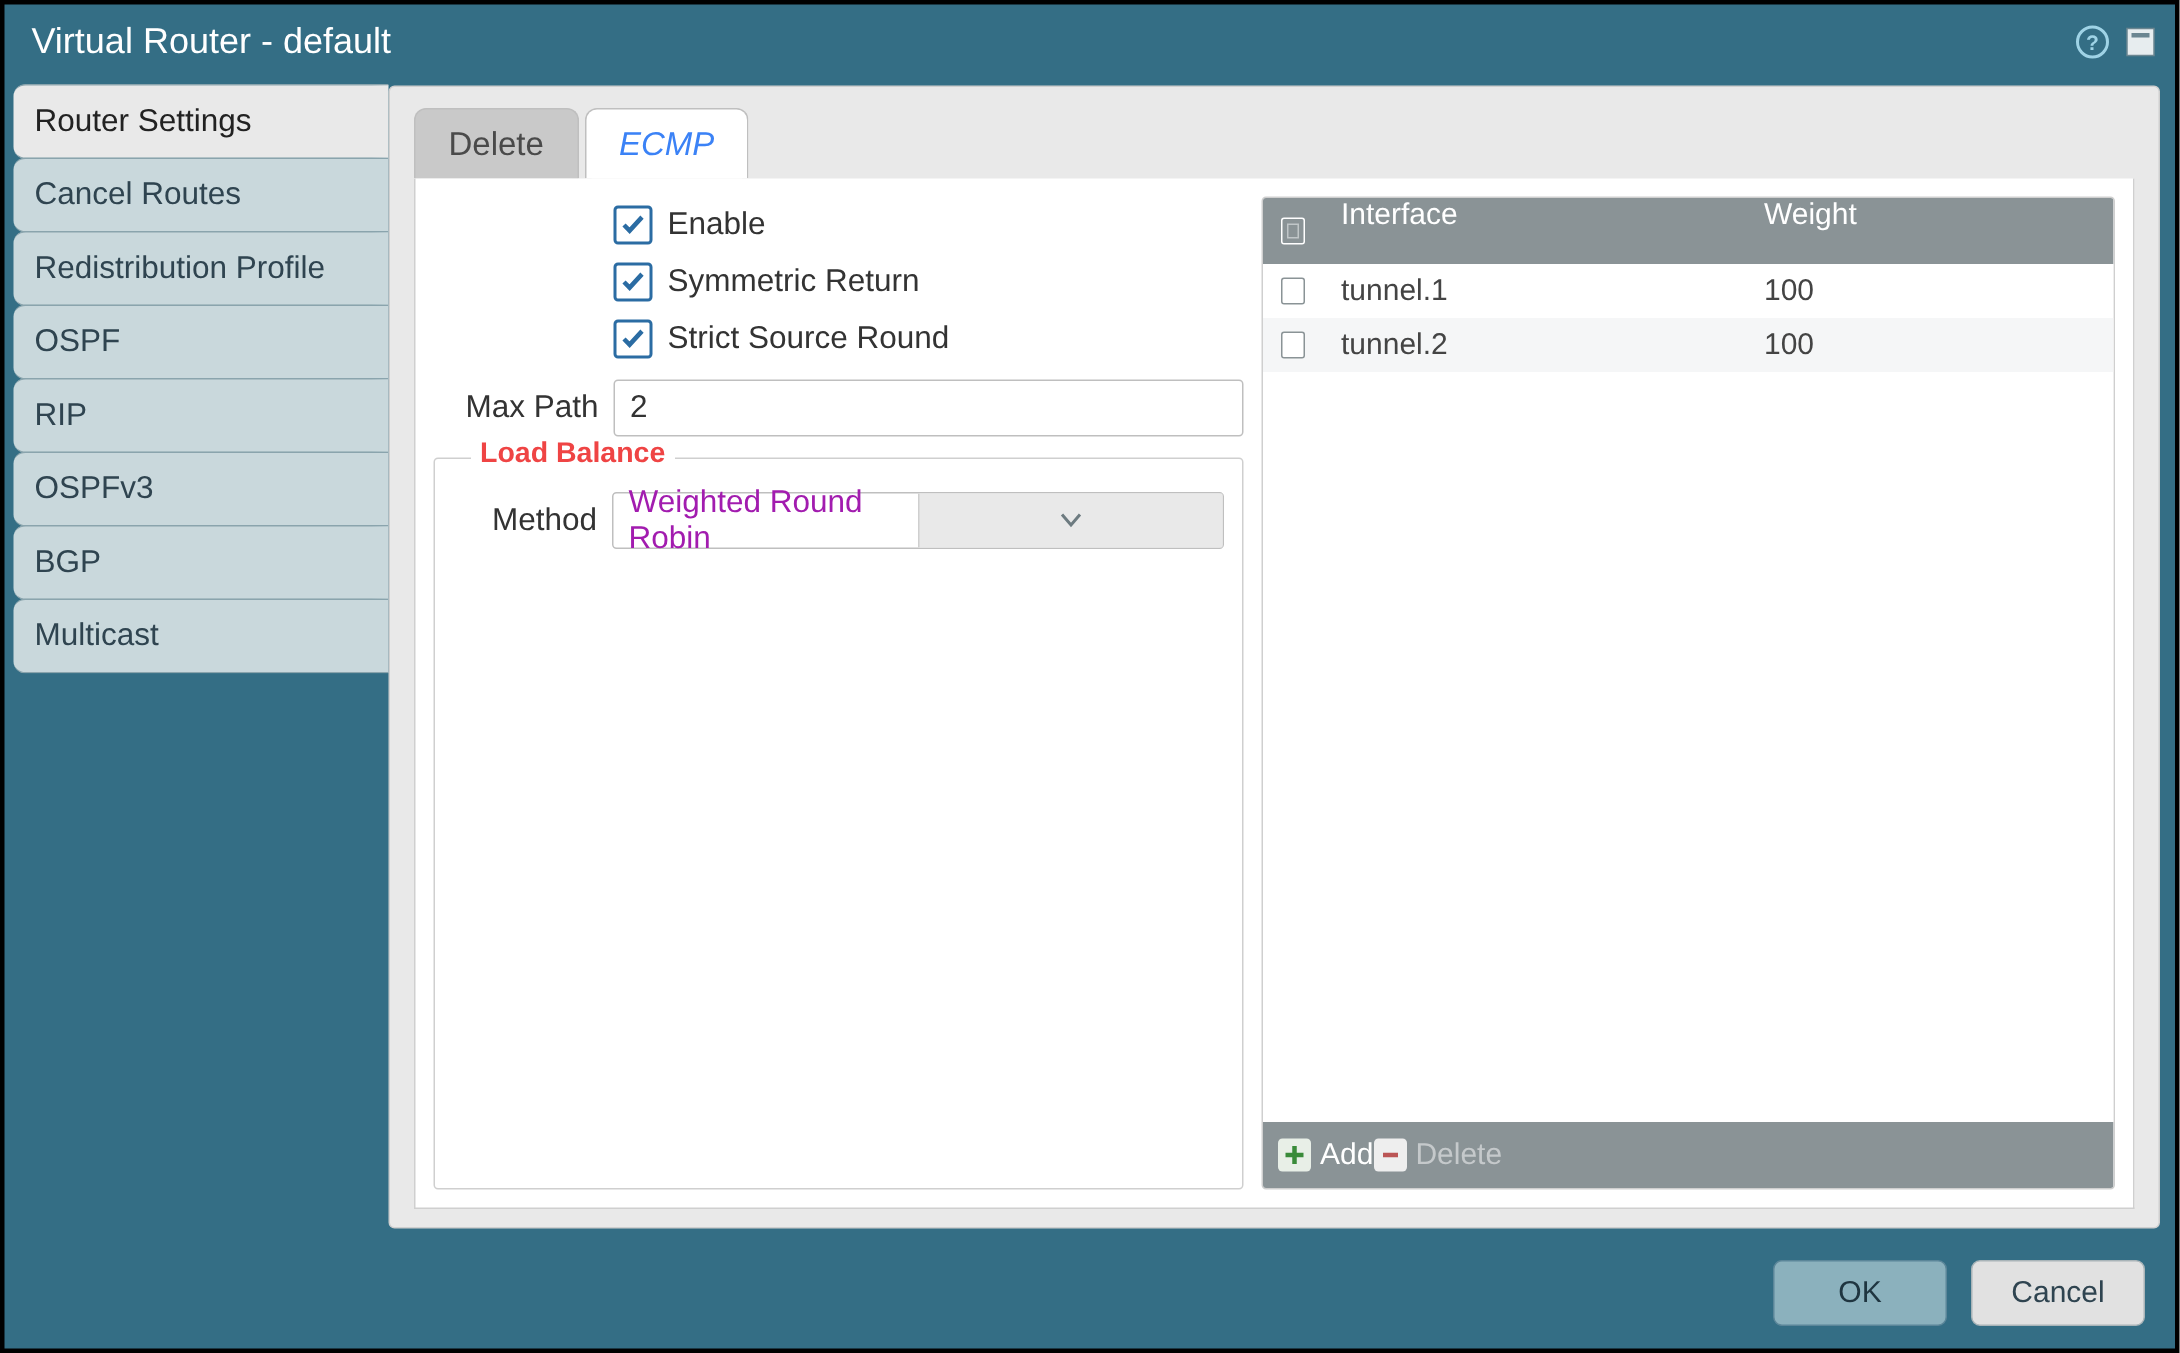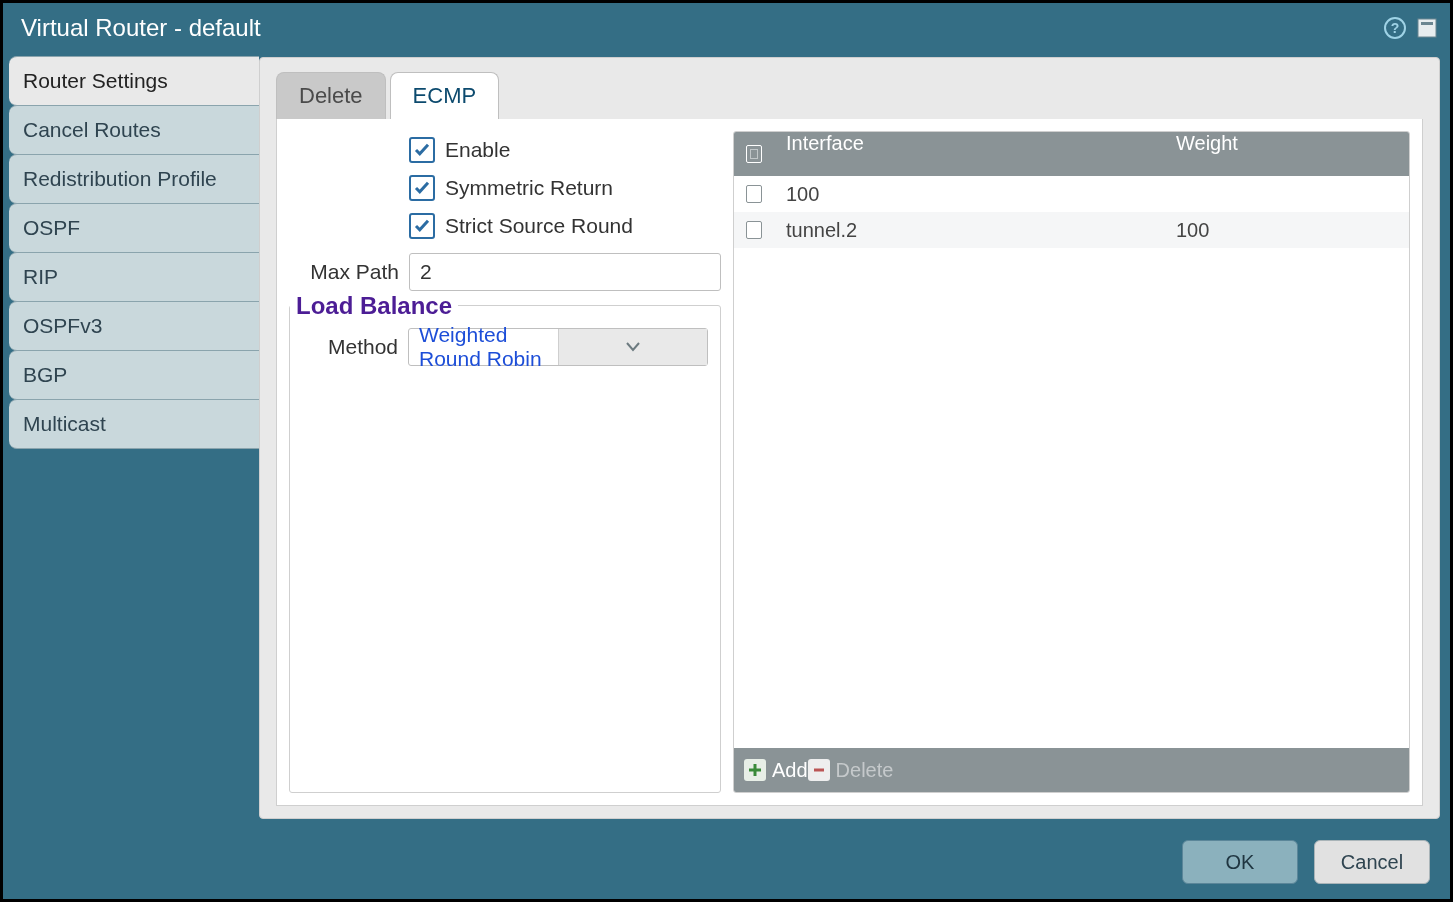--- a/index.html
+++ b/index.html
@@ -48,38 +48,38 @@
 .name-row input{
   flex:1; height:40px; border:1px solid #bfbfbf; border-radius:3px;
   font-size:21px; padding:0 10px; color:#333; background:#fff;
 }
 .tabs{display:flex;}
 .tab{
   padding:10px 22px 10px 22px; font-size:22px; color:#4a4a4a;
   background:#c9c9c9; border:1px solid #bfbfbf; border-bottom:none;
   border-top-left-radius:8px; border-top-right-radius:8px; margin-right:4px; cursor:pointer;
 }
-.tab.active{background:#fff; color:#0c4a6e;}
+.tab.active{background:#fff; color:#3b82f6;font-style:italic;}
 .tabbody{
   flex:1; background:#fff; border:1px solid #cfcfcf; border-top:none;
   display:flex; gap:12px; padding:12px 12px 12px 12px;
 }
-.left-pane{width:432px; display:flex; flex-direction:column;}
+.left-pane{width:540px; display:flex; flex-direction:column;}
 .check-row{display:flex; align-items:center; margin:6px 0 6px 120px; font-size:21px; color:#333;}
 .cbx{width:26px;height:26px;border:2px solid #2b6ca3;border-radius:3px;display:flex;align-items:center;justify-content:center;margin-right:10px;cursor:pointer;}
 .cbx svg{width:18px;height:18px;}
 .field-row{display:flex;align-items:center;margin-top:8px;}
 .field-row label{width:120px;text-align:right;padding-right:10px;font-size:21px;color:#333;}
 .field-row input{flex:1;height:38px;border:1px solid #bfbfbf;border-radius:3px;font-size:21px;padding:0 10px;color:#333;}
 .fieldset{border:1px solid #cfcfcf;border-radius:3px;margin-top:14px;flex:1;padding:10px 12px 12px 12px;position:relative;}
-.fieldset .legend{position:absolute;top:-14px;left:0;background:#fff;padding:0 6px;color:#4c1d95;font-size:24px;font-weight:600;}
+.fieldset .legend{position:absolute;top:-14px;left:24px;background:#fff;padding:0 6px;color:#ef4444;font-size:19px;font-weight:600;}
 .method-row{display:flex;align-items:center;margin-top:12px;}
 .method-row label{width:106px;text-align:right;padding-right:10px;font-size:21px;color:#333;}
 .select{flex:1;height:38px;border:1px solid #bfbfbf;border-radius:3px;display:flex;align-items:center;cursor:pointer;background:#fff;}
-.select span{flex:1;padding:0 10px;font-size:21px;color:#1d4ed8;}
+.select span{flex:1;padding:0 10px;font-size:21px;color:#a21caf;}
 .select .caret{width:34px;height:100%;background:#e9e9e9;border-left:1px solid #cfcfcf;display:flex;align-items:center;justify-content:center;}
 .caret svg{width:14px;height:10px;}
 .right-pane{flex:1;border:1px solid #cfcfcf;border-radius:3px;display:flex;flex-direction:column;overflow:hidden;}
 .grid-head{display:flex;background:#8a9396;height:44px;color:#fff;font-size:20px;}
 .grid-head .cell,.grid-row .cell{padding:0 12px;}
 .col-chk{width:40px;display:flex;align-items:center;justify-content:center;}
 .col-if{flex:1;}
 .col-w{width:245px;}
 .grid-body{flex:1;background:#fff;}
 .grid-row{display:flex;height:36px;align-items:center;font-size:20px;color:#444;}
@@ -209,20 +209,21 @@
                 <span class="gchk"></span>
               </div>
             <div class="cell col-if">Interface</div>
             <div class="cell col-w">Weight</div>
           </div>
           <div class="grid-body">
             <div class="grid-row">
               <div class="cell col-chk">
                   <span class="gchk"></span>
                 </div>
+              <div class="cell col-if">tunnel.1</div>
               <div class="cell col-w">100</div>
             </div>
             <div class="grid-row">
               <div class="cell col-chk">
                   <span class="gchk"></span>
                 </div>
               <div class="cell col-if">tunnel.2</div>
               <div class="cell col-w">100</div>
             </div>
           </div>

